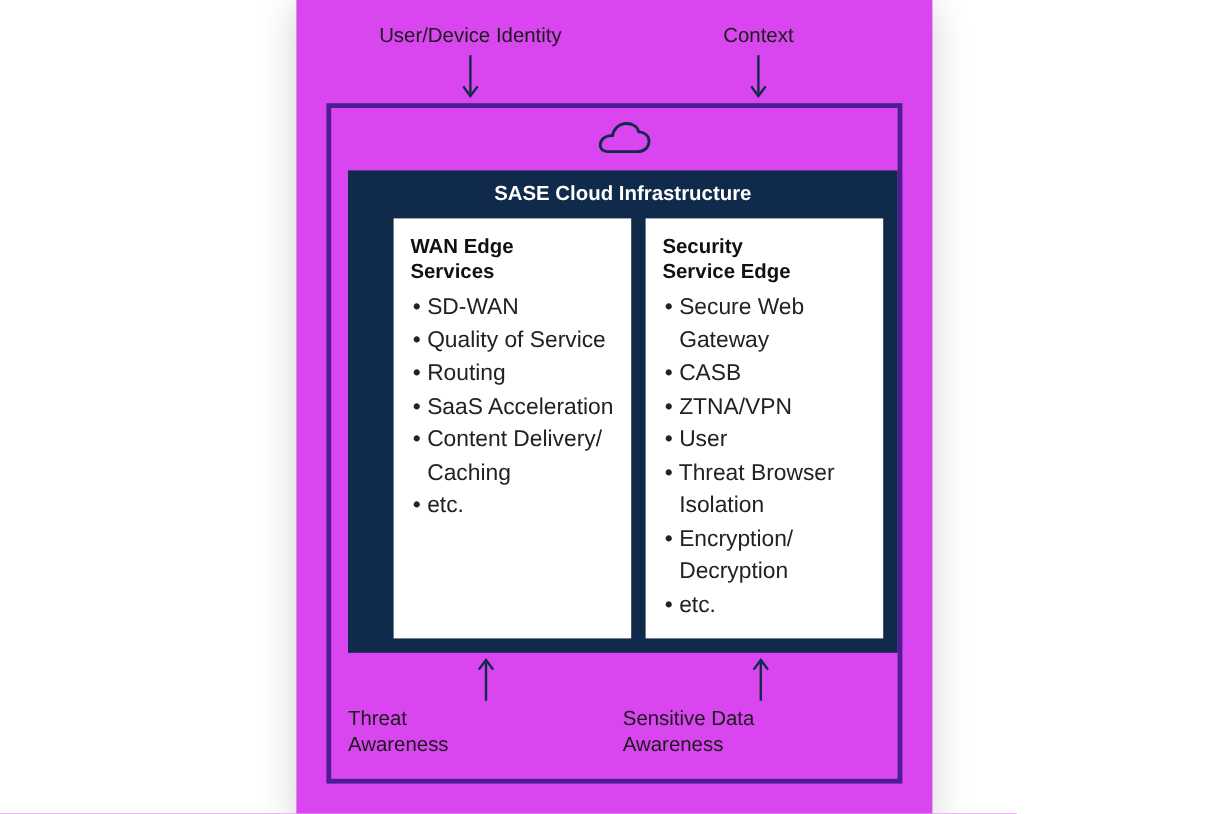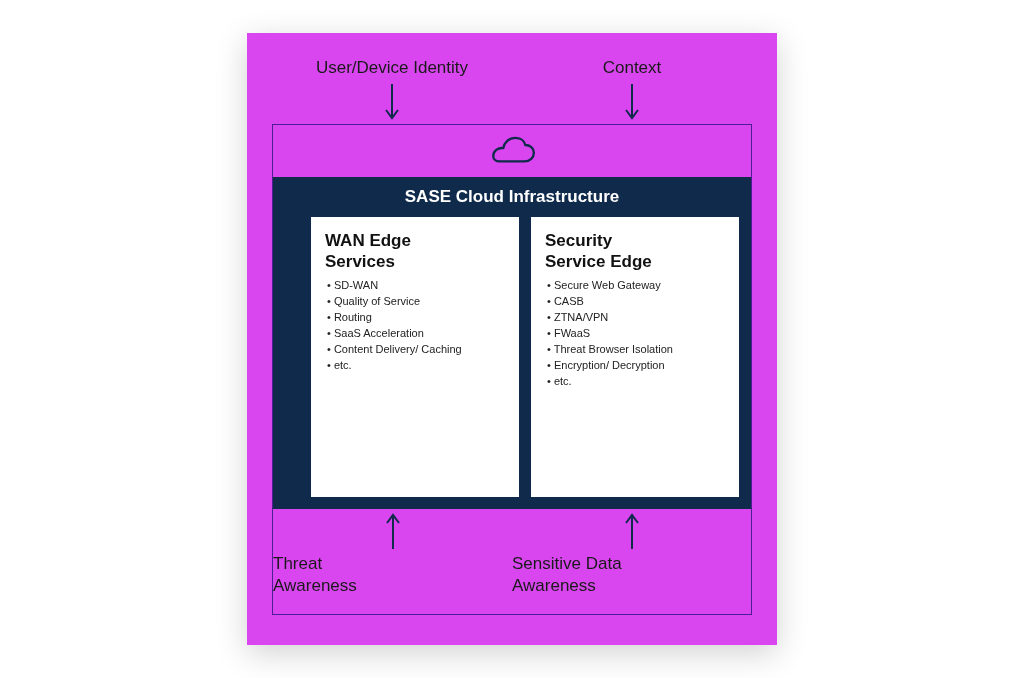--- a/index.html
+++ b/index.html
@@ -36,21 +36,22 @@
     .arrow-down, .arrow-up {
       width: 50%;
       display: flex;
       justify-content: center;
     }
     .arrow-svg {
       width: 20px;
       height: 42px;
     }
     .outer-frame {
-      border: 1px solid #4c1d95;
+      border: 4px solid #4c1d95;
+      padding-left: 14px;
     }
     .cloud-zone {
       display: flex;
       justify-content: center;
       padding: 10px 0 8px 0;
     }
     .cloud-svg {
       width: 50px;
       height: 34px;
     }
@@ -81,21 +82,21 @@
       font-size: 17px;
       line-height: 1.2;
       color: #111;
       margin-bottom: 6px;
     }
     .col ul {
       list-style: none;
       padding-left: 2px;
     }
     .col li {
-      font-size: 11px;
+      font-size: 19px;
       line-height: 1.45;
       color: #222;
       padding-left: 12px;
       text-indent: -12px;
     }
     .col li::before {
       content: "• ";
     }
     .bottom-zone {
       height: 18px;
@@ -166,21 +167,21 @@
 
         <div class="col">
           <div class="col-title">
             <span>Security</span><br>
             <span>Service Edge</span>
           </div>
           <ul>
             <li>Secure Web Gateway</li>
             <li>CASB</li>
             <li>ZTNA/VPN</li>
-            <li>FWaaS</li>
+            <li>User</li>
             <li>Threat Browser Isolation</li>
             <li>Encryption/ Decryption</li>
             <li>etc.</li>
           </ul>
         </div>
 
       </div>
     </div>
 
     <div class="arrows-row">

